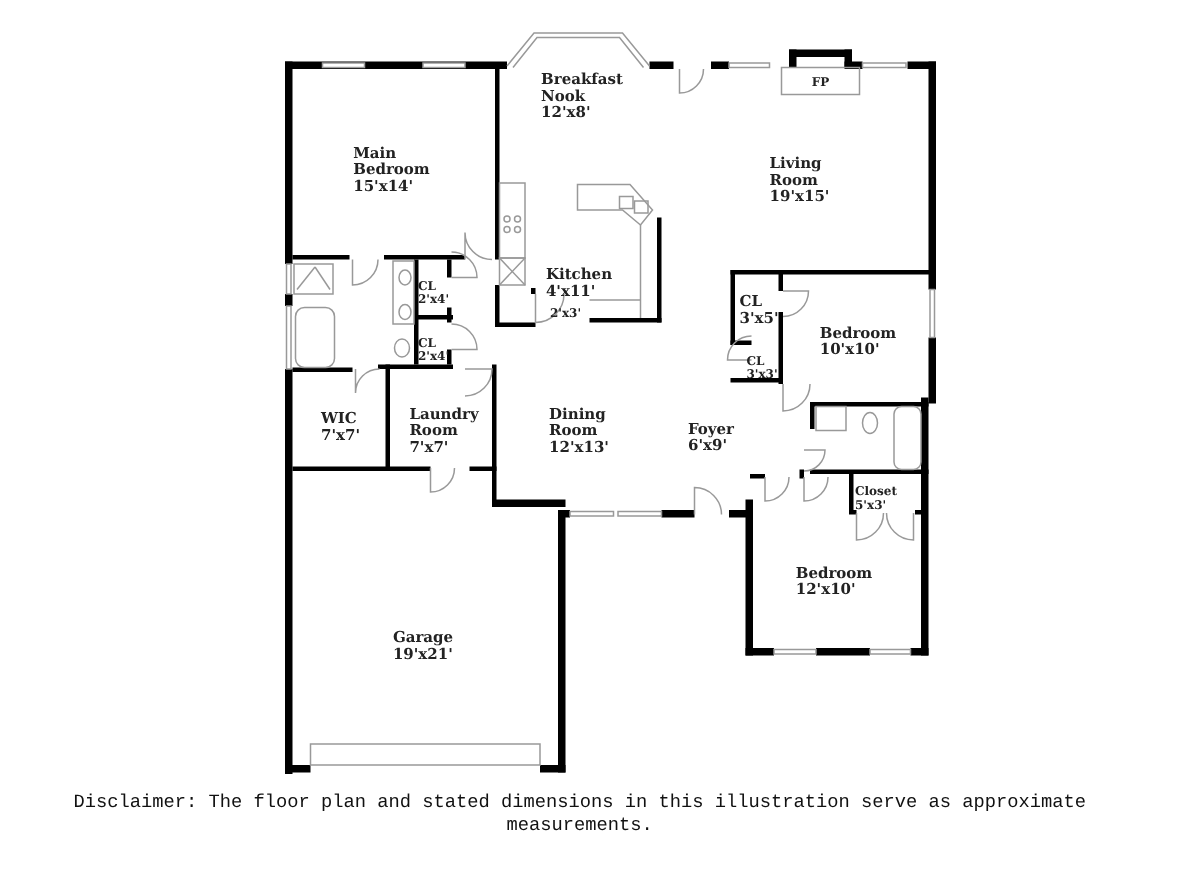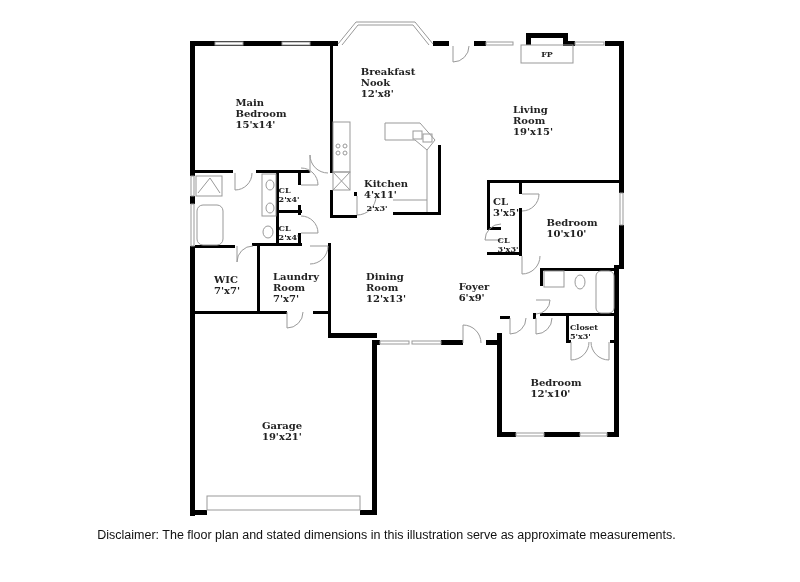--- a/index.html
+++ b/index.html
@@ -3,21 +3,21 @@
 <meta charset="utf-8">
 <style>
   html,body{margin:0;padding:0;background:#fff;}
   body{width:800px;height:582px;position:relative;overflow:hidden;font-family:"DejaVu Serif","Liberation Serif",serif;}
   #plan{position:absolute;left:0;top:0;width:800px;height:520px;}
   .wall{fill:#000;}
   .thin{fill:none;stroke:#999;stroke-width:1;}
   .win{fill:#fff;stroke:#999;stroke-width:1;}
   .lbl{position:absolute;text-align:left;font-weight:bold;font-size:10px;line-height:11px;color:#222;transform:translateX(-50%);white-space:nowrap;}
   .lbl.sm{font-size:8px;line-height:9px;}
-  #disclaimer{position:absolute;left:0;width:773px;top:528px;text-align:center;font-size:12.5px;line-height:15px;color:#111;font-family:Liberation Sans, sans-serif;}
+  #disclaimer{position:absolute;left:0;width:773px;top:528px;text-align:center;font-size:12.5px;line-height:15px;color:#111;font-family:Liberation Mono, monospace;}
 </style>
 </head>
 <body>
 
 <svg id="plan" viewBox="0 0 800 520" xmlns="http://www.w3.org/2000/svg">
 
   <g>
 
     <rect class="wall" x="190" y="41" width="148" height="5"></rect>
 
@@ -167,21 +167,21 @@
     <path class="thin" d="M571,342 L571,360 A18,18 0 0 0 589,342"></path>
     <path class="thin" d="M609,342 L609,360 A18,18 0 0 1 591,342"></path>
   </g>
 </svg>
 
 <div class="lbl" style="left:261px;top:97px;">
   <div>Main</div>
   <div>Bedroom</div>
   <div>15'x14'</div>
 </div>
-<div class="lbl" style="left:388px;top:66px;">
+<div class="lbl" style="left:388px;top:48px;">
   <div>Breakfast</div>
   <div>Nook</div>
   <div>12'x8'</div>
 </div>
 <div class="lbl" style="left:533px;top:104px;">
   <div>Living</div>
   <div>Room</div>
   <div>19'x15'</div>
 </div>
 <div class="lbl sm" style="left:547px;top:50px;">FP</div>

